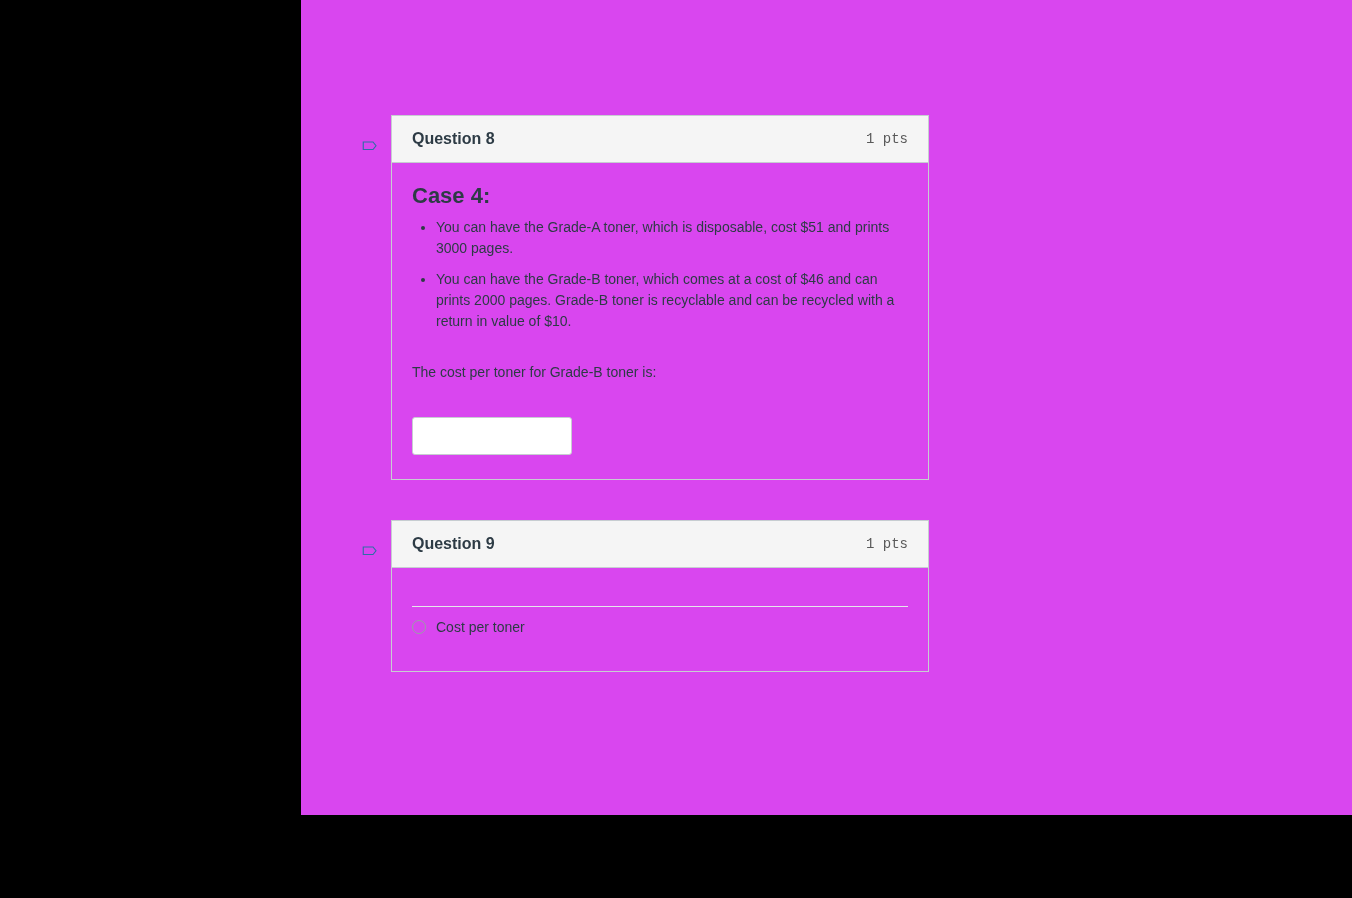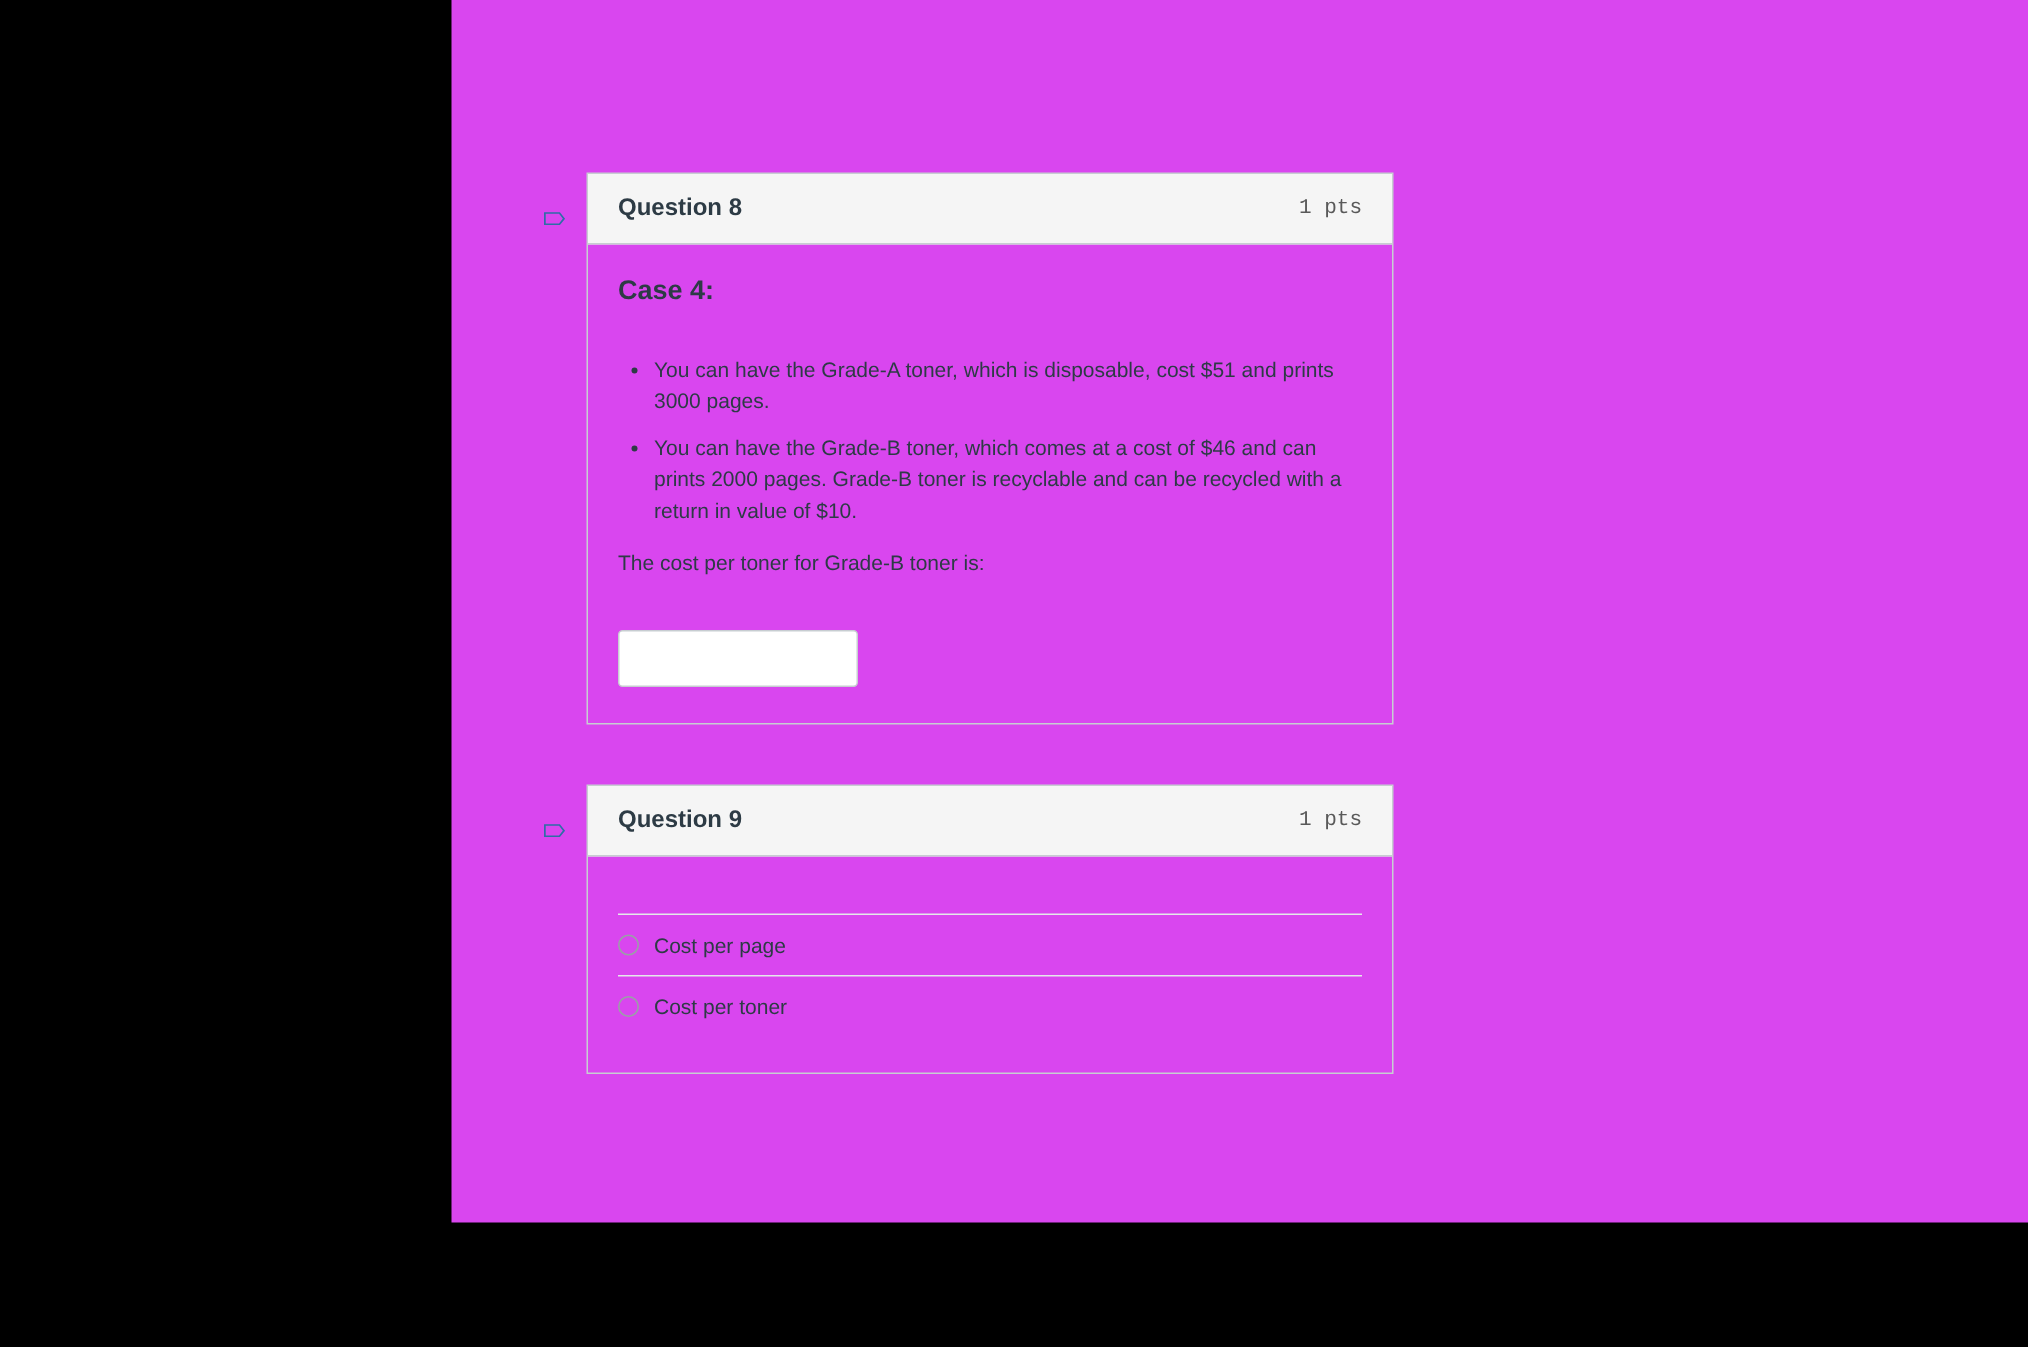--- a/index.html
+++ b/index.html
@@ -73,33 +73,33 @@
       font-size: 14px;
       color: #595959;
       font-family: Liberation Mono, monospace;
     }
     .question-body {
       padding: 20px 20px 24px 20px;
       font-size: 14px;
       color: #2d3b45;
     }
     .case-title {
-      font-size: 18px;
+      font-size: 22px;
       font-weight: bold;
       color: #2d3b45;
-      margin-bottom: 32px;
+      margin-bottom: 8px;
     }
     .body-text {
       margin-bottom: 14px;
       line-height: 1.5;
     }
     .bullet-list {
       list-style: disc;
       padding-left: 24px;
-      margin-bottom: 14px;
+      margin-bottom: 30px;
     }
     .bullet-list li {
       margin-bottom: 10px;
       line-height: 1.5;
     }
     .answer-input {
       margin-top: 20px;
       width: 160px;
       height: 38px;
       border: 1px solid #c7cdd1;
@@ -171,24 +171,20 @@
       </div>
       <div class="question-card">
         <div class="question-header">
           <span class="question-title">Question 9</span>
           <span class="question-pts">1 pts</span>
         </div>
         <div class="question-body">
           <div class="options">
             <div class="option-row">
               <span class="radio"></span>
-              <span class="option-label">Cost per page</span>
-            </div>
-            <div class="option-row">
-              <span class="radio"></span>
               <span class="option-label">Cost per toner</span>
             </div>
           </div>
         </div>
       </div>
     </div>
 
   </div>
   <div class="scroll-track"></div>
 </div>

